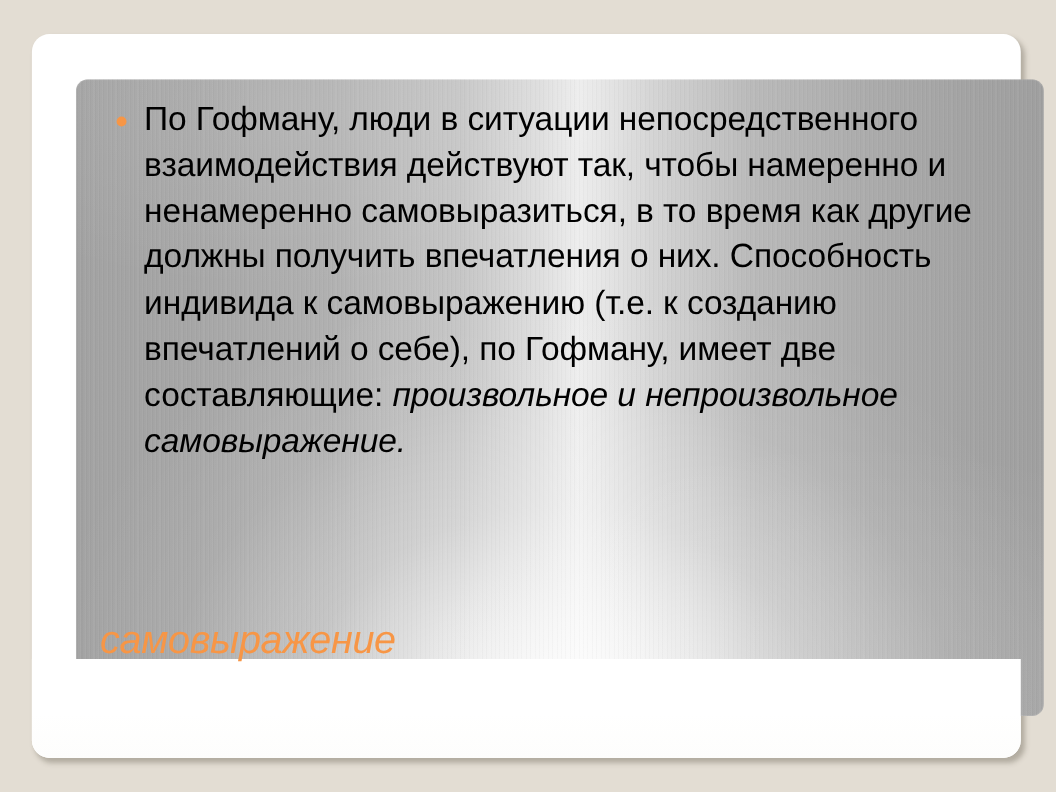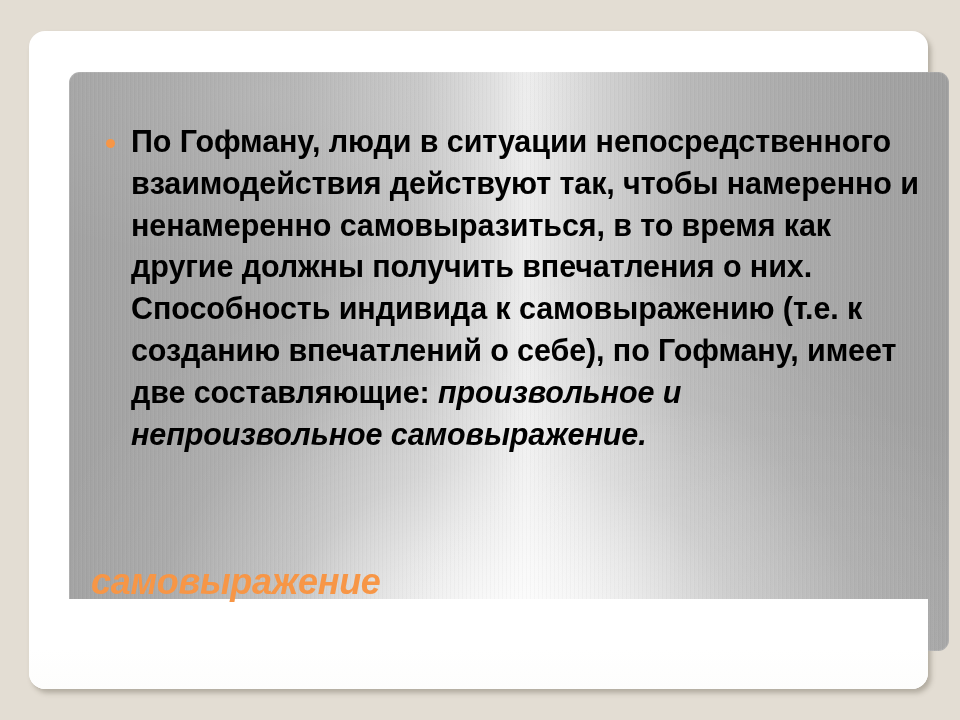--- a/index.html
+++ b/index.html
@@ -125,23 +125,22 @@
     list-style: none;
   }
 
   .bullet-item {
     position: relative;
     padding-left: 40px;
     color: #000000;
     font-size: 30.5px;
     line-height: 41.8px;
     letter-spacing: -0.1px;
-    font-weight: 700;
+    font-weight: 400;
     text-align: left;
-    margin-top: 33px;
   }
 
   .bullet-marker {
     position: absolute;
     left: 15px;
     top: 18px;
     width: 9px;
     height: 9px;
     border-radius: 50%;
     background: #f79646;
@@ -154,21 +153,21 @@
   
   .slide-title {
     position: absolute;
     left: 22px;
     top: 488px;
     width: 700px;
     margin: 0;
     color: #f79646;
     font-size: 36px;
     line-height: 44px;
-    font-weight: bold;
+    font-weight: normal;
     font-style: italic;
     letter-spacing: -0.3px;
     white-space: nowrap;
   }
 </style>
 </head>
 <body>
 
 <div class="slide-stage">
 

